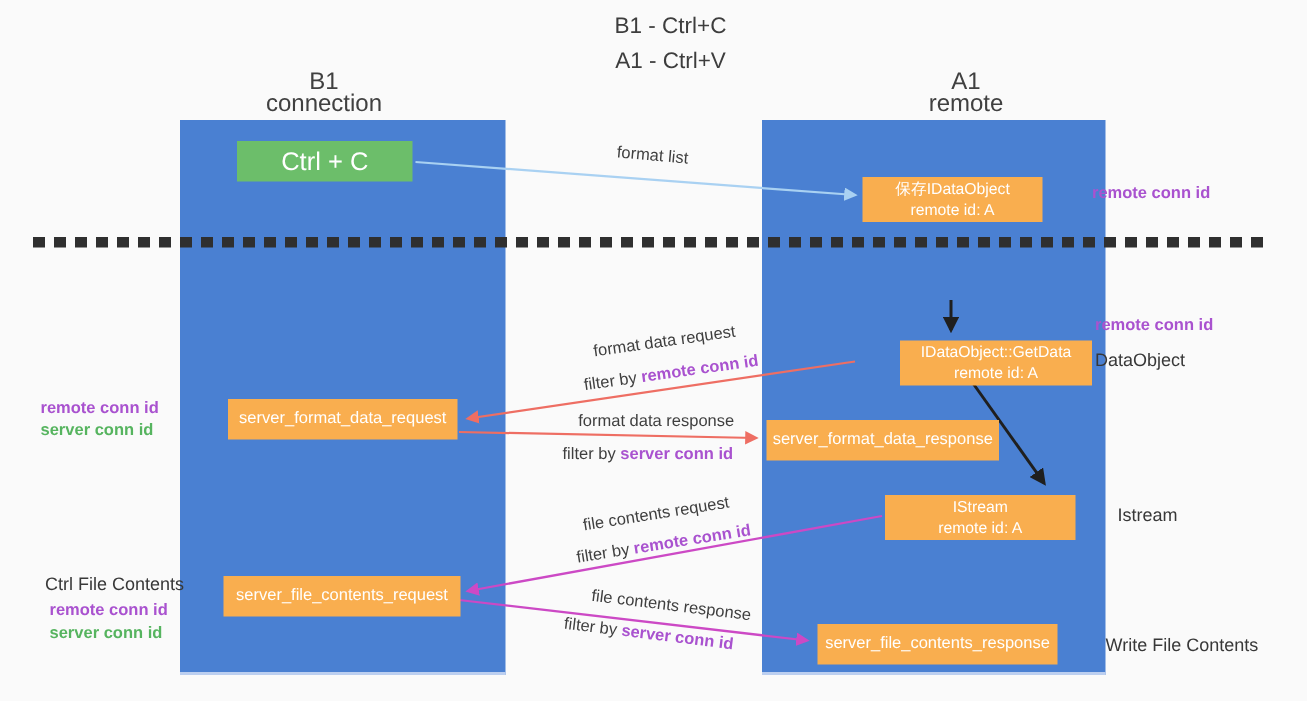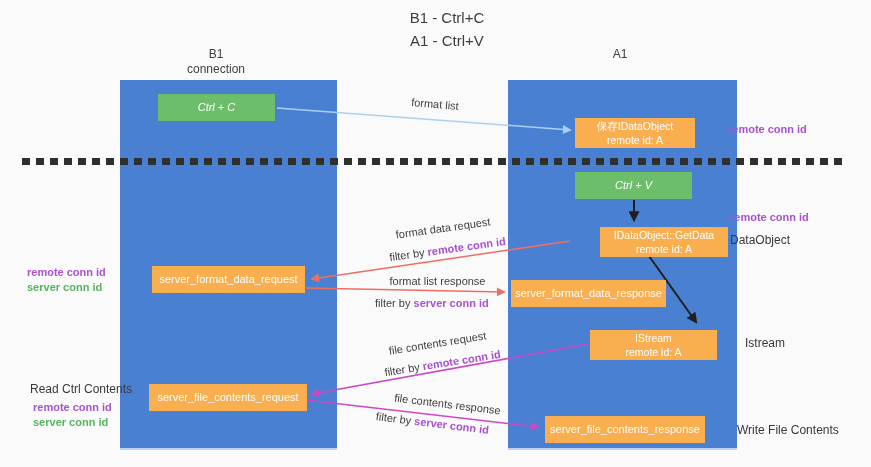--- a/index.html
+++ b/index.html
@@ -11,28 +11,28 @@
   html,body{margin:0;padding:0;}
   body{
     width:871px;height:467px;background:var(--bg);
     font-family:"Liberation Sans","DejaVu Sans",sans-serif;
     color:var(--text-dark);overflow:hidden;
   }
   .stage{position:relative;width:871px;height:464px;}
   .title{position:absolute;left:287px;top:6px;width:320px;text-align:center;
     font-size:15px;line-height:23px;color:#3d3d3d;}
   .lane-header{position:absolute;top:47px;width:120px;text-align:center;
-    font-size:12px;line-height:15px;color:#404040;}
+    font-size:16px;line-height:15px;color:#404040;}
   .lane{position:absolute;top:80px;height:368px;background:var(--lane-blue);
     border-bottom:2px solid #bccff0;}
   .divider{position:absolute;left:22px;top:158px;width:821px;height:7px;
     background:repeating-linear-gradient(90deg,var(--dash) 0 8px,transparent 8px 14px);}
   .arrows{position:absolute;left:0;top:0;pointer-events:none;}
   .node{position:absolute;color:#fff;text-align:center;font-size:11px;}
-  .node.green{background:var(--node-green);font-size:11px;font-style:italic;}
+  .node.green{background:var(--node-green);font-size:17px;}
   .node.orange{background:var(--node-orange);}
   .node.single{line-height:27px;height:27px;}
   .node.two{font-size:10.5px;line-height:13.5px;padding-top:2px;}
   .lbl{position:absolute;font-size:11px;white-space:nowrap;}
   .lbl.purple{color:var(--purple);font-weight:bold;}
   .lbl.green{color:var(--green-label);font-weight:bold;}
   .lbl.dark{color:#383838;font-size:12px;}
   .alabel{position:absolute;font-size:11px;color:#3f3f3f;text-align:center;white-space:nowrap;}
   .alabel .fid{color:var(--purple);font-weight:bold;}
 </style>
@@ -43,22 +43,23 @@
 
   <div class="title">
     <div>B1 - Ctrl+C</div>
     <div>A1 - Ctrl+V</div>
   </div>
 
   <div class="lane-header" style="left:156px">
     <div>B1</div>
     <div>connection</div>
   </div>
-  <div class="lane-header" style="left:560px">
+  <div class="lane-header" style="left:584px">
     <div>A1</div>
+    <div>remote</div>
   </div>
 
   <div class="lane" style="left:120px;width:217px"></div>
   <div class="lane" style="left:508px;width:229px"></div>
 
   <div class="divider"></div>
 
   <svg class="arrows" width="871" height="467" viewBox="0 0 871 467">
     <defs>
       <marker id="mkBlue" viewBox="0 0 10 10" refX="8" refY="5" markerWidth="9" markerHeight="9" orient="auto" markerUnits="userSpaceOnUse">
@@ -83,21 +84,20 @@
     <line x1="306" y1="400" x2="538" y2="427" stroke="#cc49c5" stroke-width="1.5" marker-end="url(#mkMag)"></line>
   </svg>
 
   <div class="node green single" style="left:158px;top:94px;width:117px">Ctrl + C</div>
 
   <div class="node orange two" style="left:575px;top:118px;width:120px;height:28px">
     <div>保存IDataObject</div>
     <div>remote id: A</div>
   </div>
 
-  <div class="node green single" style="left:575px;top:172px;width:117px">Ctrl + V</div>
 
   <div class="node orange two" style="left:600px;top:227px;width:128px;height:28px">
     <div>IDataObject::GetData</div>
     <div>remote id: A</div>
   </div>
 
   <div class="node orange single" style="left:511px;top:280px;width:155px">server_format_data_response</div>
 
   <div class="node orange single" style="left:152px;top:266px;width:153px">server_format_data_request</div>
 
@@ -109,33 +109,33 @@
   <div class="node orange single" style="left:545px;top:416px;width:160px">server_file_contents_response</div>
 
   <div class="node orange single" style="left:149px;top:384px;width:158px">server_file_contents_request</div>
 
   <div class="lbl purple" style="left:728px;top:123px">remote conn id</div>
   <div class="lbl purple" style="left:730px;top:211px">remote conn id</div>
   <div class="lbl dark" style="left:730px;top:233px">DataObject</div>
   <div class="lbl purple" style="left:27px;top:266px">remote conn id</div>
   <div class="lbl green" style="left:27px;top:281px">server conn id</div>
   <div class="lbl dark" style="left:745px;top:336px">Istream</div>
-  <div class="lbl dark" style="left:30px;top:382px">Read Ctrl Contents</div>
+  <div class="lbl dark" style="left:30px;top:382px">Ctrl File Contents</div>
   <div class="lbl purple" style="left:33px;top:401px">remote conn id</div>
   <div class="lbl green" style="left:33px;top:416px">server conn id</div>
   <div class="lbl dark" style="left:737px;top:423px">Write File Contents</div>
 
   <div class="alabel" style="left:385px;top:98px;width:100px;transform:rotate(5deg)">format list</div>
 
   <div class="alabel" style="left:388px;top:222px;width:110px;transform:rotate(-8deg)">format data request</div>
   <div class="alabel" style="left:385px;top:243px;width:125px;transform:rotate(-8deg)">
     <span>filter by </span><span class="fid">remote conn id</span>
   </div>
 
-  <div class="alabel" style="left:385px;top:275px;width:105px">format list response</div>
+  <div class="alabel" style="left:385px;top:275px;width:105px">format data response</div>
   <div class="alabel" style="left:375px;top:297px;width:112px">
     <span>filter by </span><span class="fid">server conn id</span>
   </div>
 
   <div class="alabel" style="left:385px;top:337px;width:105px;transform:rotate(-9deg)">file contents request</div>
   <div class="alabel" style="left:380px;top:357px;width:125px;transform:rotate(-9deg)">
     <span>filter by </span><span class="fid">remote conn id</span>
   </div>
 
   <div class="alabel" style="left:390px;top:398px;width:115px;transform:rotate(7deg)">file contents response</div>

